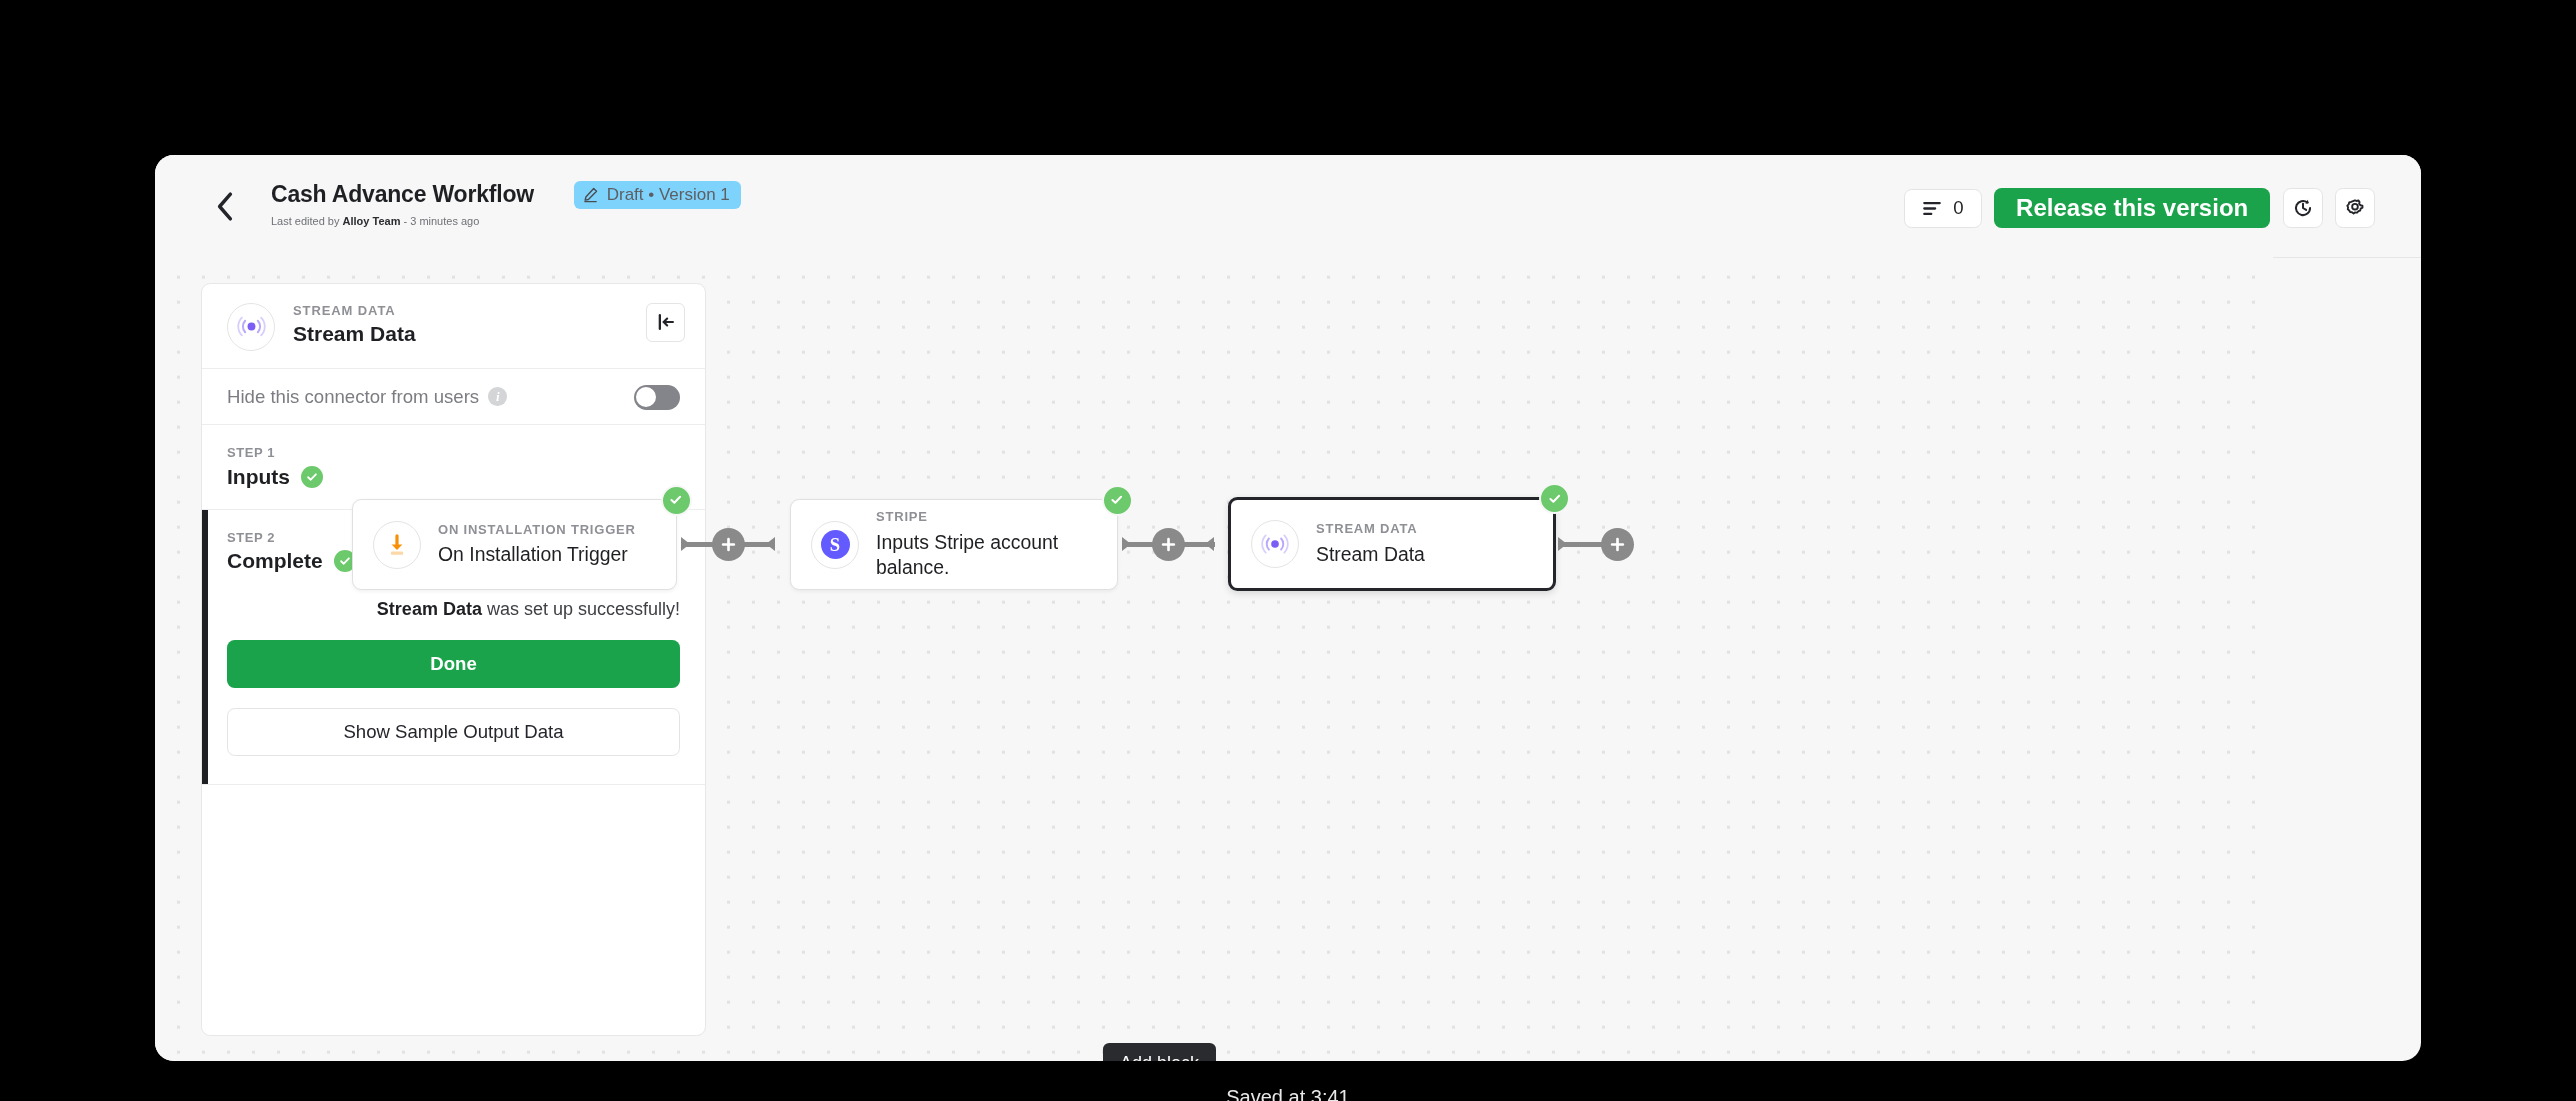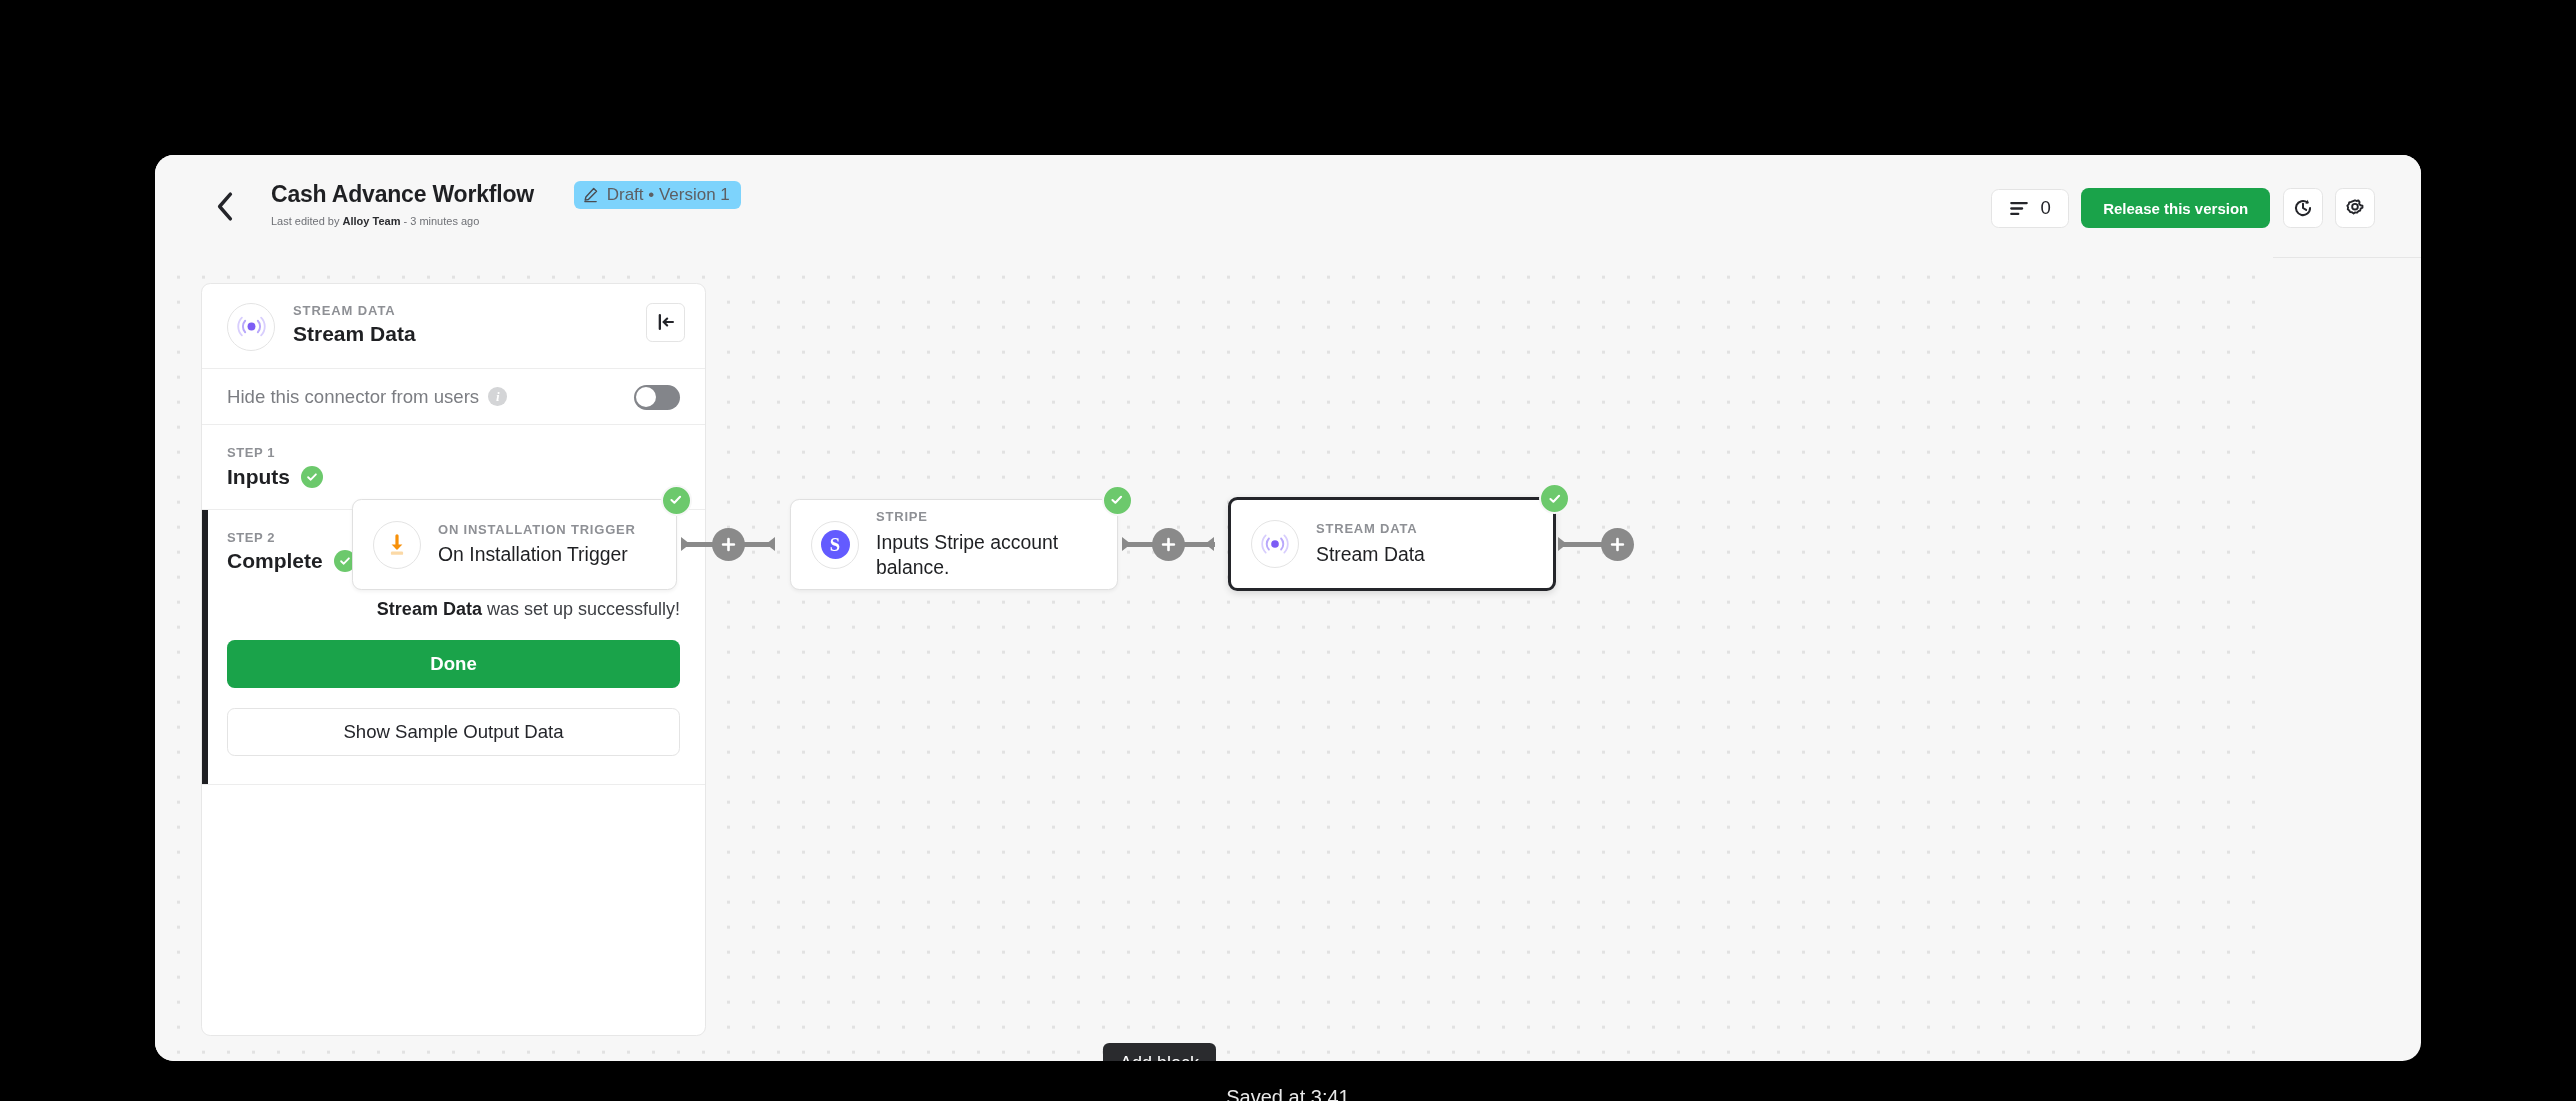--- a/index.html
+++ b/index.html
@@ -117,21 +117,21 @@
   }
   .release-btn {
     display: flex;
     align-items: center;
     justify-content: center;
     height: 40px;
     padding: 0 22px;
     background: #1aa34a;
     border-radius: 7.7px;
     color: #ffffff;
-    font-size: 15px;
+    font-size: 24px;
     font-weight: bold;
     cursor: pointer;
     box-sizing: border-box;
     white-space: nowrap;
   }
   .icon-btn {
     width: 40px; height: 40px;
     background: #ffffff;
     border: 1.5px solid #e4e4e4;
     border-radius: 7.7px;

